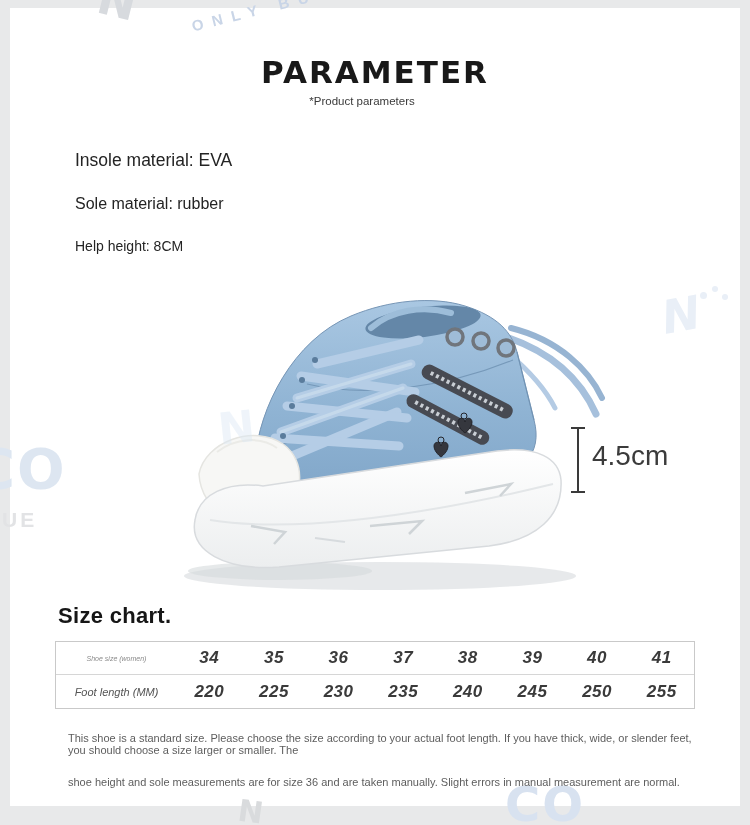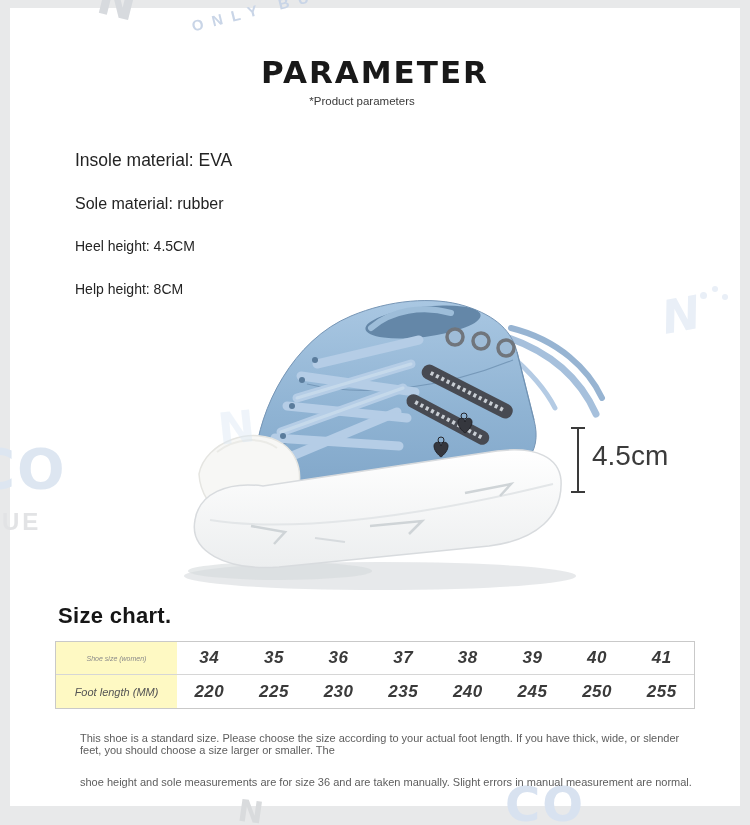--- a/index.html
+++ b/index.html
@@ -15,21 +15,21 @@
     position:absolute;left:10px;top:8px;width:730px;height:798px;
     background:#ffffff;
   }
   
   .wm{position:absolute;font-weight:bold;pointer-events:none;white-space:nowrap;}
   .wm-top-n{left:98px;top:-26px;font-size:46px;color:#d7dade;transform:rotate(14deg);font-family:"DejaVu Sans",sans-serif;}
   .wm-top-arc{left:190px;top:2px;font-size:15px;letter-spacing:9px;color:#c9d5e7;transform:rotate(-14deg);}
   .wm-top-right{left:662px;top:288px;font-size:46px;font-style:italic;color:#e9eff7;transform:rotate(-10deg);font-family:"DejaVu Sans",sans-serif;}
   .wm-dot{position:absolute;background:#e9eff7;border-radius:50%;}
   .wm-left-co{left:-26px;top:436px;font-size:56px;color:#dde6f1;font-family:"DejaVu Sans",sans-serif;letter-spacing:2px;}
-  .wm-left-ue{left:2px;top:508px;font-size:24px;color:#e2e3e5;letter-spacing:3px;}
+  .wm-left-ue{left:2px;top:508px;font-size:21px;color:#e2e3e5;letter-spacing:3px;}
   .wm-bottom-co{left:505px;top:776px;font-size:48px;color:#d8e2f0;font-family:"DejaVu Sans",sans-serif;letter-spacing:2px;}
   .wm-bottom-n{left:238px;top:794px;font-size:30px;color:#d9dbdd;transform:rotate(8deg);font-family:"DejaVu Sans",sans-serif;}
   .wm-shoe-n{left:218px;top:402px;font-size:44px;color:#dce8f4;opacity:.45;transform:rotate(-6deg);font-family:"DejaVu Sans",sans-serif;}
   
   .title{
     position:absolute;left:0;top:54px;width:750px;text-align:center;
     font-family:"DejaVu Sans",sans-serif;font-weight:800;font-size:31px;
     letter-spacing:2px;color:#191919;
   }
   .subtitle{
@@ -61,27 +61,27 @@
     position:absolute;left:55px;top:641px;width:638px;
     border:1px solid #c9c9c9;
     display:grid;
     grid-template-columns:121px repeat(8,1fr);
     grid-auto-rows:33px;
   }
   .size-table .cell{
     display:flex;align-items:center;justify-content:center;font-style:italic;
   }
   .size-table .r0{border-bottom:1px solid #d6d6d6;}
-  .size-table .lab{background:#fef9c3;justify-content:center;}
+  .size-table .lab{background:#ffffff;justify-content:center;}
   .size-table .lab0{font-size:7px;color:#8a8a8a;}
   .size-table .lab1{font-size:11px;color:#555;}
   .size-table .val{font-size:17px;font-weight:600;color:#3a3a3a;letter-spacing:.5px;}
   
   .note{position:absolute;left:68px;top:732px;width:628px;font-size:11px;color:#5d5d5d;}
-  .note p{margin:0 0 20px 12px;line-height:12px;}
+  .note p{margin:0 0 20px 0;line-height:12px;}
 </style>
 </head>
 <body>
 
 <div class="card"></div>
 
 <div class="wm wm-top-n">N</div>
 <div class="wm wm-top-arc">ONLY BU</div>
 <div class="wm wm-top-right">N</div>
 <div class="wm-dot" style="left:700px;top:292px;width:7px;height:7px;"></div>
@@ -91,21 +91,20 @@
 <div class="wm wm-left-ue">UE</div>
 <div class="wm wm-bottom-co">CO</div>
 <div class="wm wm-bottom-n">N</div>
 
 <div class="title">PARAMETER</div>
 <div class="subtitle">*Product parameters</div>
 
 <div class="params">
   <div class="param p1">Insole material: EVA</div>
   <div class="param p2">Sole material: rubber</div>
-  <div class="param p3">Heel height: 4.5CM</div>
   <div class="param p4">Help height: 8CM</div>
 </div>
 
 <svg class="shoe" viewBox="0 0 460 312">
   <defs>
     <linearGradient id="denim" x1="0" y1="0" x2="0" y2="1">
       <stop offset="0" stop-color="#a9c7e2"></stop>
       <stop offset="0.55" stop-color="#8fb3d3"></stop>
       <stop offset="1" stop-color="#7fa5c8"></stop>
     </linearGradient>

